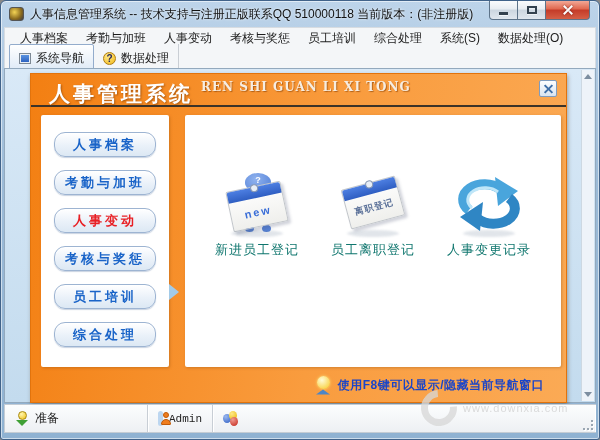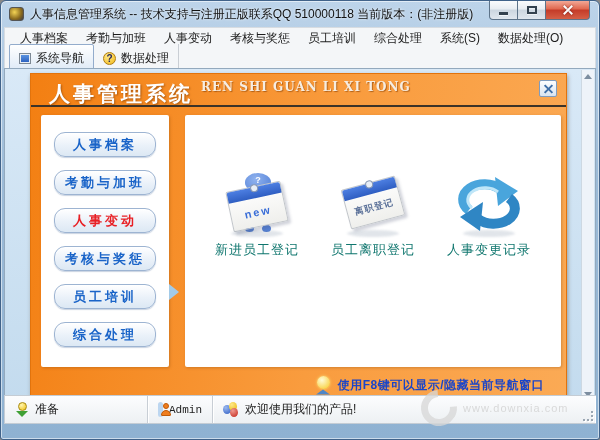--- a/index.html
+++ b/index.html
@@ -112,21 +112,21 @@
   
   .panel-tip { position:absolute; right:22px; bottom:7px; display:flex; align-items:center; gap:7px; }
   .bulb { position:relative; width:15px; height:19px; }
   .bulb .globe { position:absolute; top:0; left:1px; width:13px; height:13px; border-radius:50%;
     background:radial-gradient(circle at 38% 32%,#fffbd8,#f7c71f); box-shadow:0 0 3px #ffe27a; }
   .bulb .base { position:absolute; bottom:0; left:0; width:0; height:0;
     border-bottom:6px solid #4d86c8; border-left:7px solid transparent; border-right:7px solid transparent; transform:scaleY(.8); }
   .tip-text { font-size:12px; font-weight:bold; color:#1b45c8; letter-spacing:.5px; }
 
   
-  .statusbar { position:absolute; left:3px; right:3px; bottom:15px; height:29px; background:linear-gradient(#fcfdfe,#edf0f3);
+  .statusbar { position:absolute; left:3px; right:3px; bottom:6px; height:29px; background:linear-gradient(#fcfdfe,#edf0f3);
     border:1px solid #c4ccd4; display:flex; align-items:center; font-size:12px; color:#222; }
   .status-sec { display:flex; align-items:center; gap:6px; height:100%; padding:0 10px; border-right:1px solid #c8ced5; box-shadow:1px 0 0 #fff; }
   .status-sec.s1 { width:143px; } .status-sec.s2 { width:65px; }
   .status-sec.s3 { border-right:none; flex:1; }
   .user-name { font-family:"Liberation Mono","DejaVu Sans Mono",monospace; font-size:11px; }
   .icon-ready { position:relative; width:14px; height:15px; }
   .icon-ready .dot { position:absolute; top:0; left:3px; width:9px; height:9px; border-radius:50%;
     background:radial-gradient(circle at 35% 30%,#fff6b0,#f0c010); border:1px solid #a88a10; }
   .icon-ready .chev { position:absolute; bottom:0; left:1px; width:0; height:0;
     border-top:6px solid #3fa035; border-left:6px solid transparent; border-right:6px solid transparent; }
@@ -299,21 +299,20 @@
           <div class="body"></div>
         </div>
       <span class="user-name">Admin</span>
     </div>
     <div class="status-sec s3">
       <div class="icon-balloons">
           <i></i>
           <i></i>
           <i></i>
         </div>
-      <span>欢迎使用我们的产品!</span>
     </div>
     <div class="resize-grip">
         <i></i>
         <i></i>
         <i></i>
         <i></i>
         <i></i>
       </div>
   </div>
 

